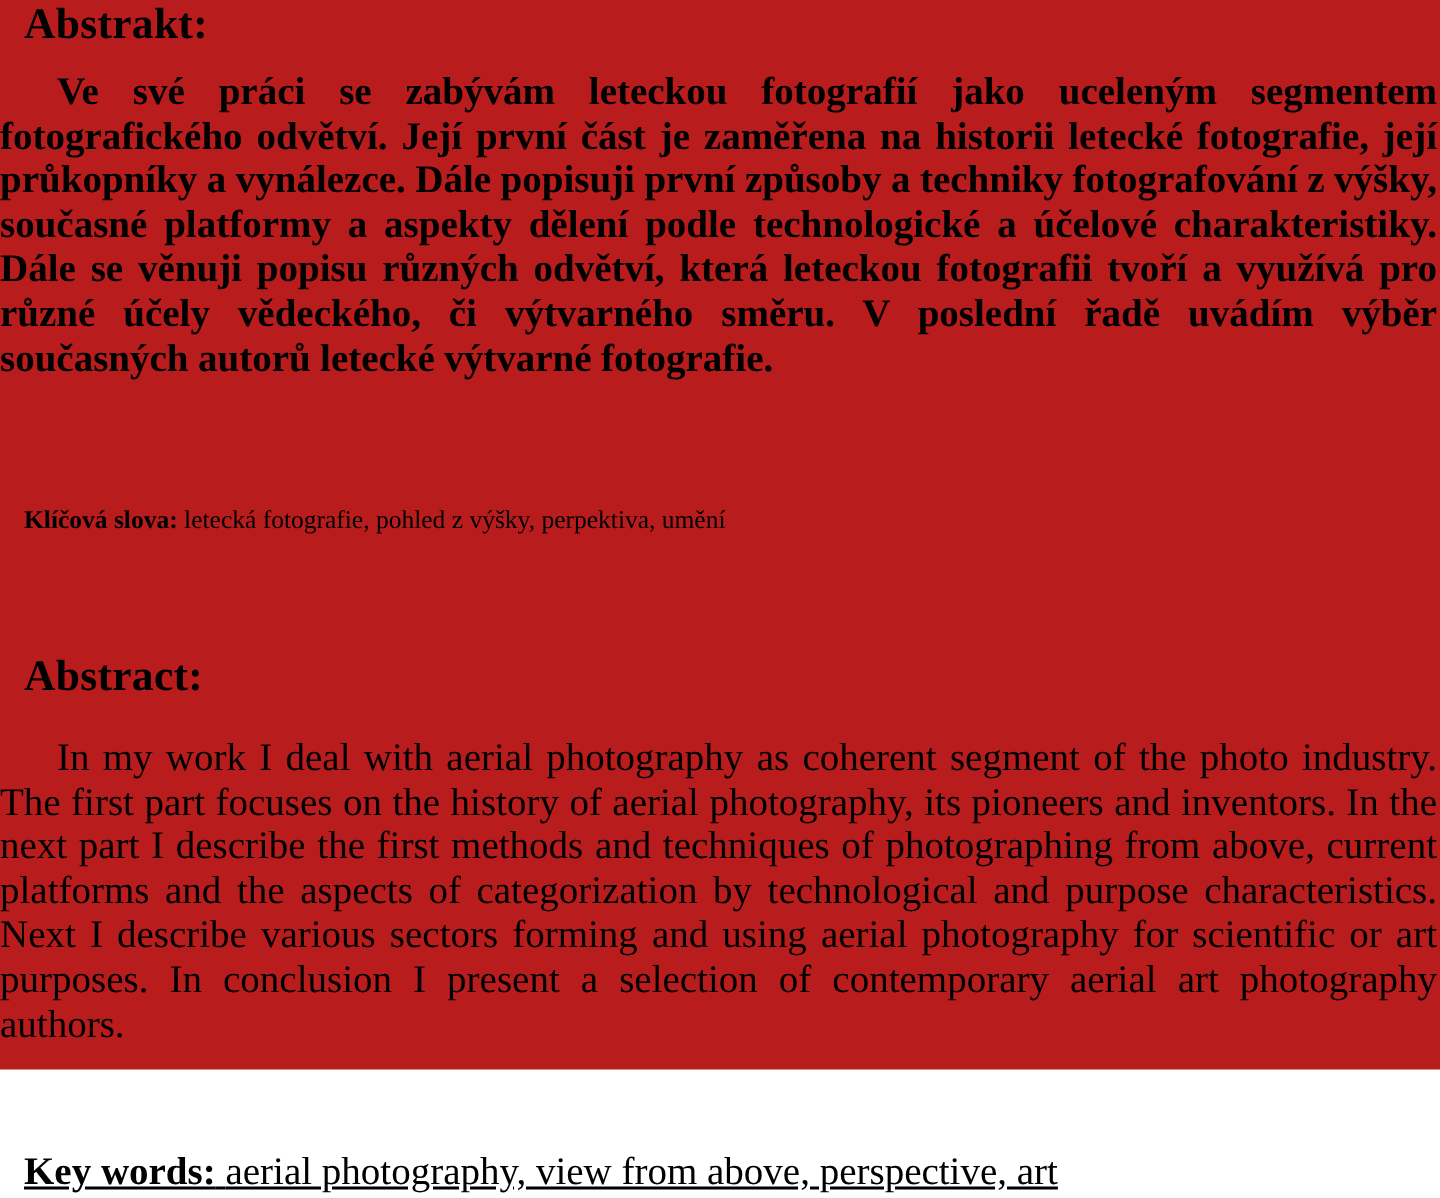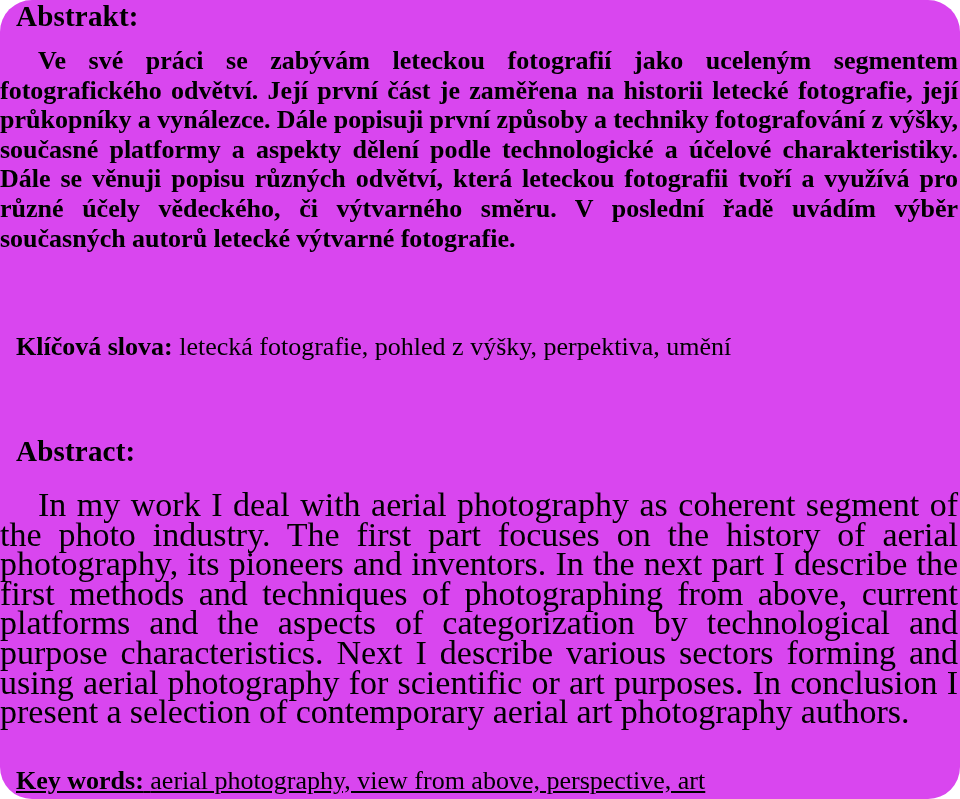--- a/index.html
+++ b/index.html
@@ -12,25 +12,24 @@
     width: 960px;
     height: 799px;
     overflow: hidden;
     font-family: "Liberation Serif", "DejaVu Serif", serif;
     color: #000000;
     -webkit-font-smoothing: antialiased;
   }
   .page {
     position: relative;
     width: 960px;
-    height: 799px;
+    height: 713px;
     box-sizing: border-box;
     padding: 0;
-    background: #d946ef;
-    border-radius: 32px;
+    background: #b91c1c;
   }
   .heading {
     font-size: 29px;
     font-weight: bold;
     line-height: 1.0;
     letter-spacing: 0.2px;
     margin: 0;
     padding: 0;
   }
   .abstrakt-heading {
@@ -48,37 +47,37 @@
     text-align: justify;
     text-indent: 38px;
     word-spacing: -0.2px;
     font-weight: bold;
   }
   .keywords-cz {
     position: absolute;
     left: 16px;
     top: 332px;
     width: 940px;
-    font-size: 26px;
+    font-size: 17px;
     line-height: 30px;
   }
   .keywords-label {
     font-weight: bold;
   }
   .abstract-heading {
     position: absolute;
     left: 16px;
     top: 437px;
   }
   .en-body {
     position: absolute;
     left: 0px;
     top: 490px;
     width: 958px;
-    font-size: 34px;
+    font-size: 26px;
     line-height: 29.6px;
     text-align: justify;
     text-indent: 38px;
     word-spacing: -0.2px;
   }
   .keywords-en {
     position: absolute;
     left: 16px;
     top: 766px;
     width: 940px;

